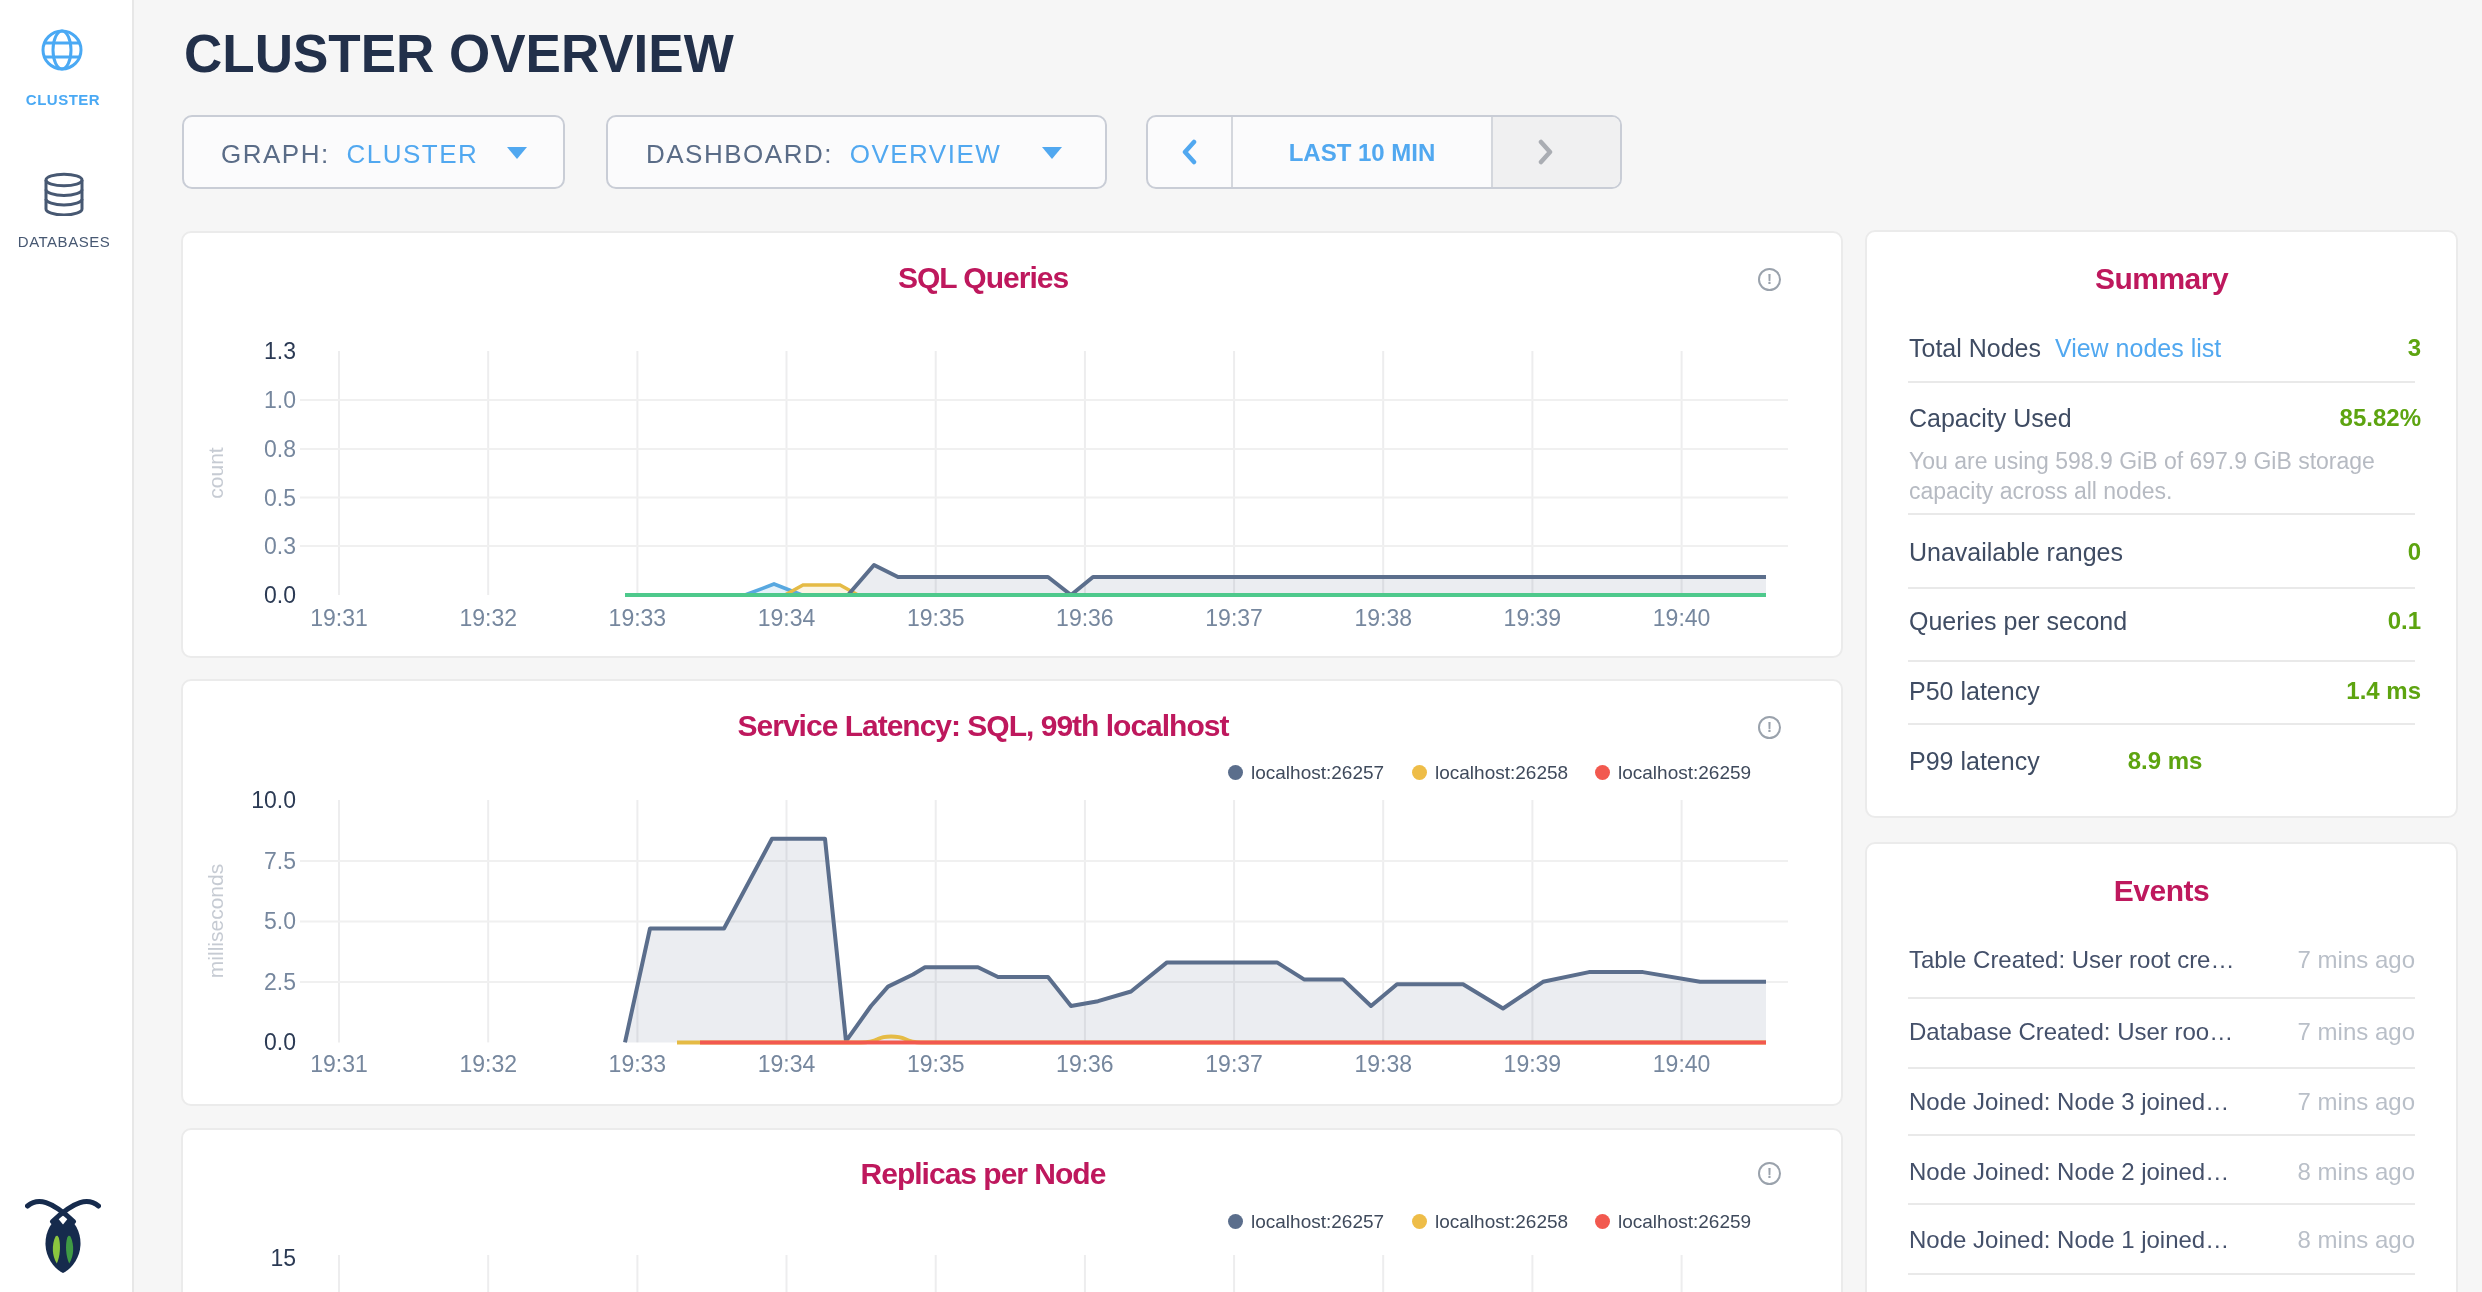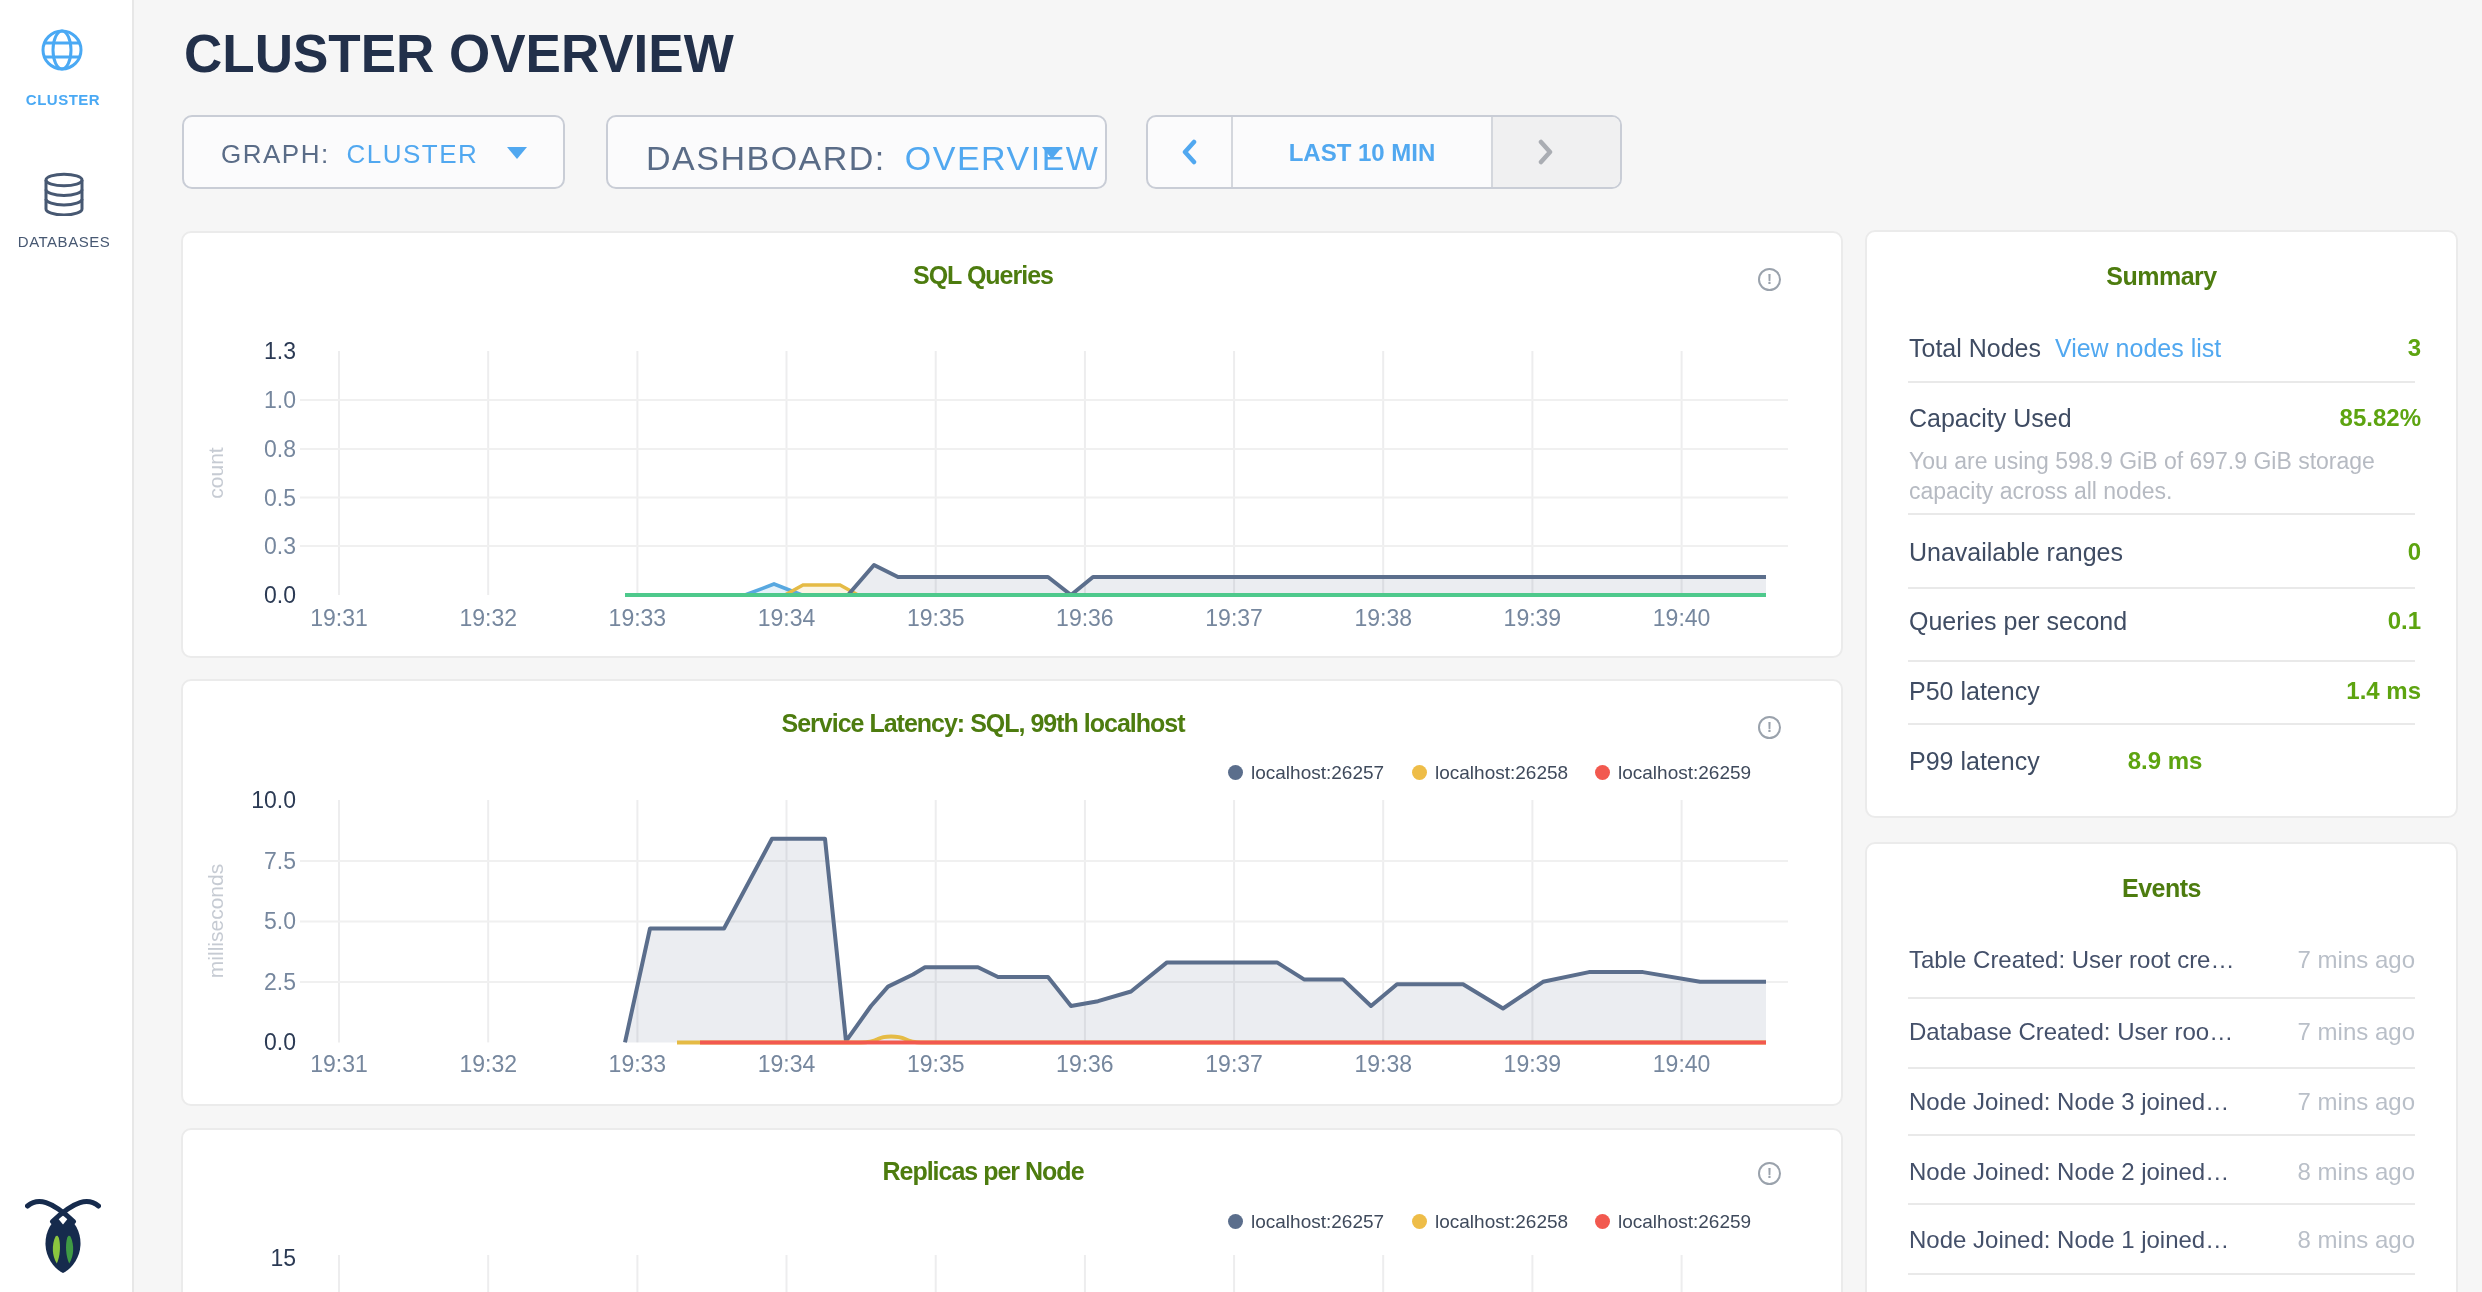--- a/index.html
+++ b/index.html
@@ -1,20 +1,20 @@
 <!DOCTYPE html>
 <html><head>
 <meta charset="utf-8">
 <style>
   * { margin:0; padding:0; box-sizing:border-box; }
   html,body { width:2482px; height:1292px; overflow:hidden; }
   body { background:#f6f6f6; font-family:"Liberation Sans", sans-serif; position:relative; }
   .abs { position:absolute; }
   .card { position:absolute; background:#fff; border:2px solid #ebebeb; border-radius:10px; }
-  .ctitle { position:absolute; font-weight:bold; color:#4d7c0f; font-size:25px; letter-spacing:-1px; text-align:center; }
+  .ctitle { position:absolute; font-weight:bold; color:#be185d; font-size:30px; letter-spacing:-1px; text-align:center; }
   .infoicon { position:absolute; width:23px; height:23px; border:2.5px solid #9aa2ac; border-radius:50%; color:#9aa2ac; text-align:center; font-size:15px; font-weight:bold; line-height:18px; }
   .srow-label { color:#3f4c63; font-size:25px; }
   .srow-val { color:#5da410; font-size:24px; font-weight:bold; }
   .divider { position:absolute; height:2px; background:#e9e9e9; }
   .ev-label { position:absolute; font-size:24px; color:#44506a; white-space:nowrap; }
   .ev-time { position:absolute; font-size:24px; color:#b9bfc8; text-align:right; }
 </style>
 </head>
 <body>
 <div class="abs" style="left:0;top:0;width:134px;height:1292px;background:#fff;border-right:2px solid #e7e7e7;"></div>
@@ -45,21 +45,21 @@
   <path d="M30.5 40.5 C26.5 49 27 60 31.8 67.5 C35 61 36 49.5 33.8 41.8 C32.8 39.3 31.6 39.3 30.5 40.5 Z" fill="#8bc53f"></path>
   <path d="M45.5 40.5 C49.5 49 49 60 44.2 67.5 C41 61 40 49.5 42.2 41.8 C43.2 39.3 44.4 39.3 45.5 40.5 Z" fill="#3f9b44"></path>
 </svg>
 <div class="abs" style="left:184px;top:23px;font-size:53px;font-weight:bold;letter-spacing:0px;color:#22304a;">CLUSTER OVERVIEW</div>
 <div class="abs" style="left:182px;top:115px;width:383px;height:74px;background:#fbfbfc;border:2px solid #c9cdd6;border-radius:10px;"></div>
 <div class="abs" style="left:221px;top:139px;font-size:26px;letter-spacing:1.5px;color:#5a6c87;white-space:nowrap;">GRAPH: <span style="color:#51a8f0;margin-left:8px;">CLUSTER</span></div>
 <svg class="abs" style="left:505px;top:145px;" width="24" height="16" viewBox="0 0 24 16">
     <path d="M2 2 L12 14 L22 2 Z" fill="#51a8f0"></path>
   </svg>
 <div class="abs" style="left:606px;top:115px;width:501px;height:74px;background:#fbfbfc;border:2px solid #c9cdd6;border-radius:10px;"></div>
-<div class="abs" style="left:646px;top:139px;font-size:34px;letter-spacing:1.5px;color:#5a6c87;white-space:nowrap;">DASHBOARD: <span style="color:#51a8f0;margin-left:8px;">OVERVIEW</span></div>
+<div class="abs" style="left:646px;top:139px;font-size:26px;letter-spacing:1.5px;color:#5a6c87;white-space:nowrap;">DASHBOARD: <span style="color:#51a8f0;margin-left:8px;">OVERVIEW</span></div>
 <svg class="abs" style="left:1040px;top:145px;" width="24" height="16" viewBox="0 0 24 16">
     <path d="M2 2 L12 14 L22 2 Z" fill="#51a8f0"></path>
   </svg>
 <div class="abs" style="left:1146px;top:115px;width:476px;height:74px;background:#fbfbfc;border:2px solid #c9cdd6;border-radius:10px;overflow:hidden;">
   <div style="position:absolute;left:83px;top:0;width:2px;height:70px;background:#d4d7dd;"></div>
   <div style="position:absolute;right:0;top:0;width:129px;height:70px;border-left:2px solid #d4d7dd;background:#f0f0f1;"></div>
 </div>
 <svg class="abs" style="left:1180px;top:139px;" width="18" height="26" viewBox="0 0 18 26">
     <path d="M14 3 L5 13 L14 23" fill="none" stroke="#51a8f0" stroke-width="4.5" stroke-linecap="round" stroke-linejoin="round"></path>
   </svg>

